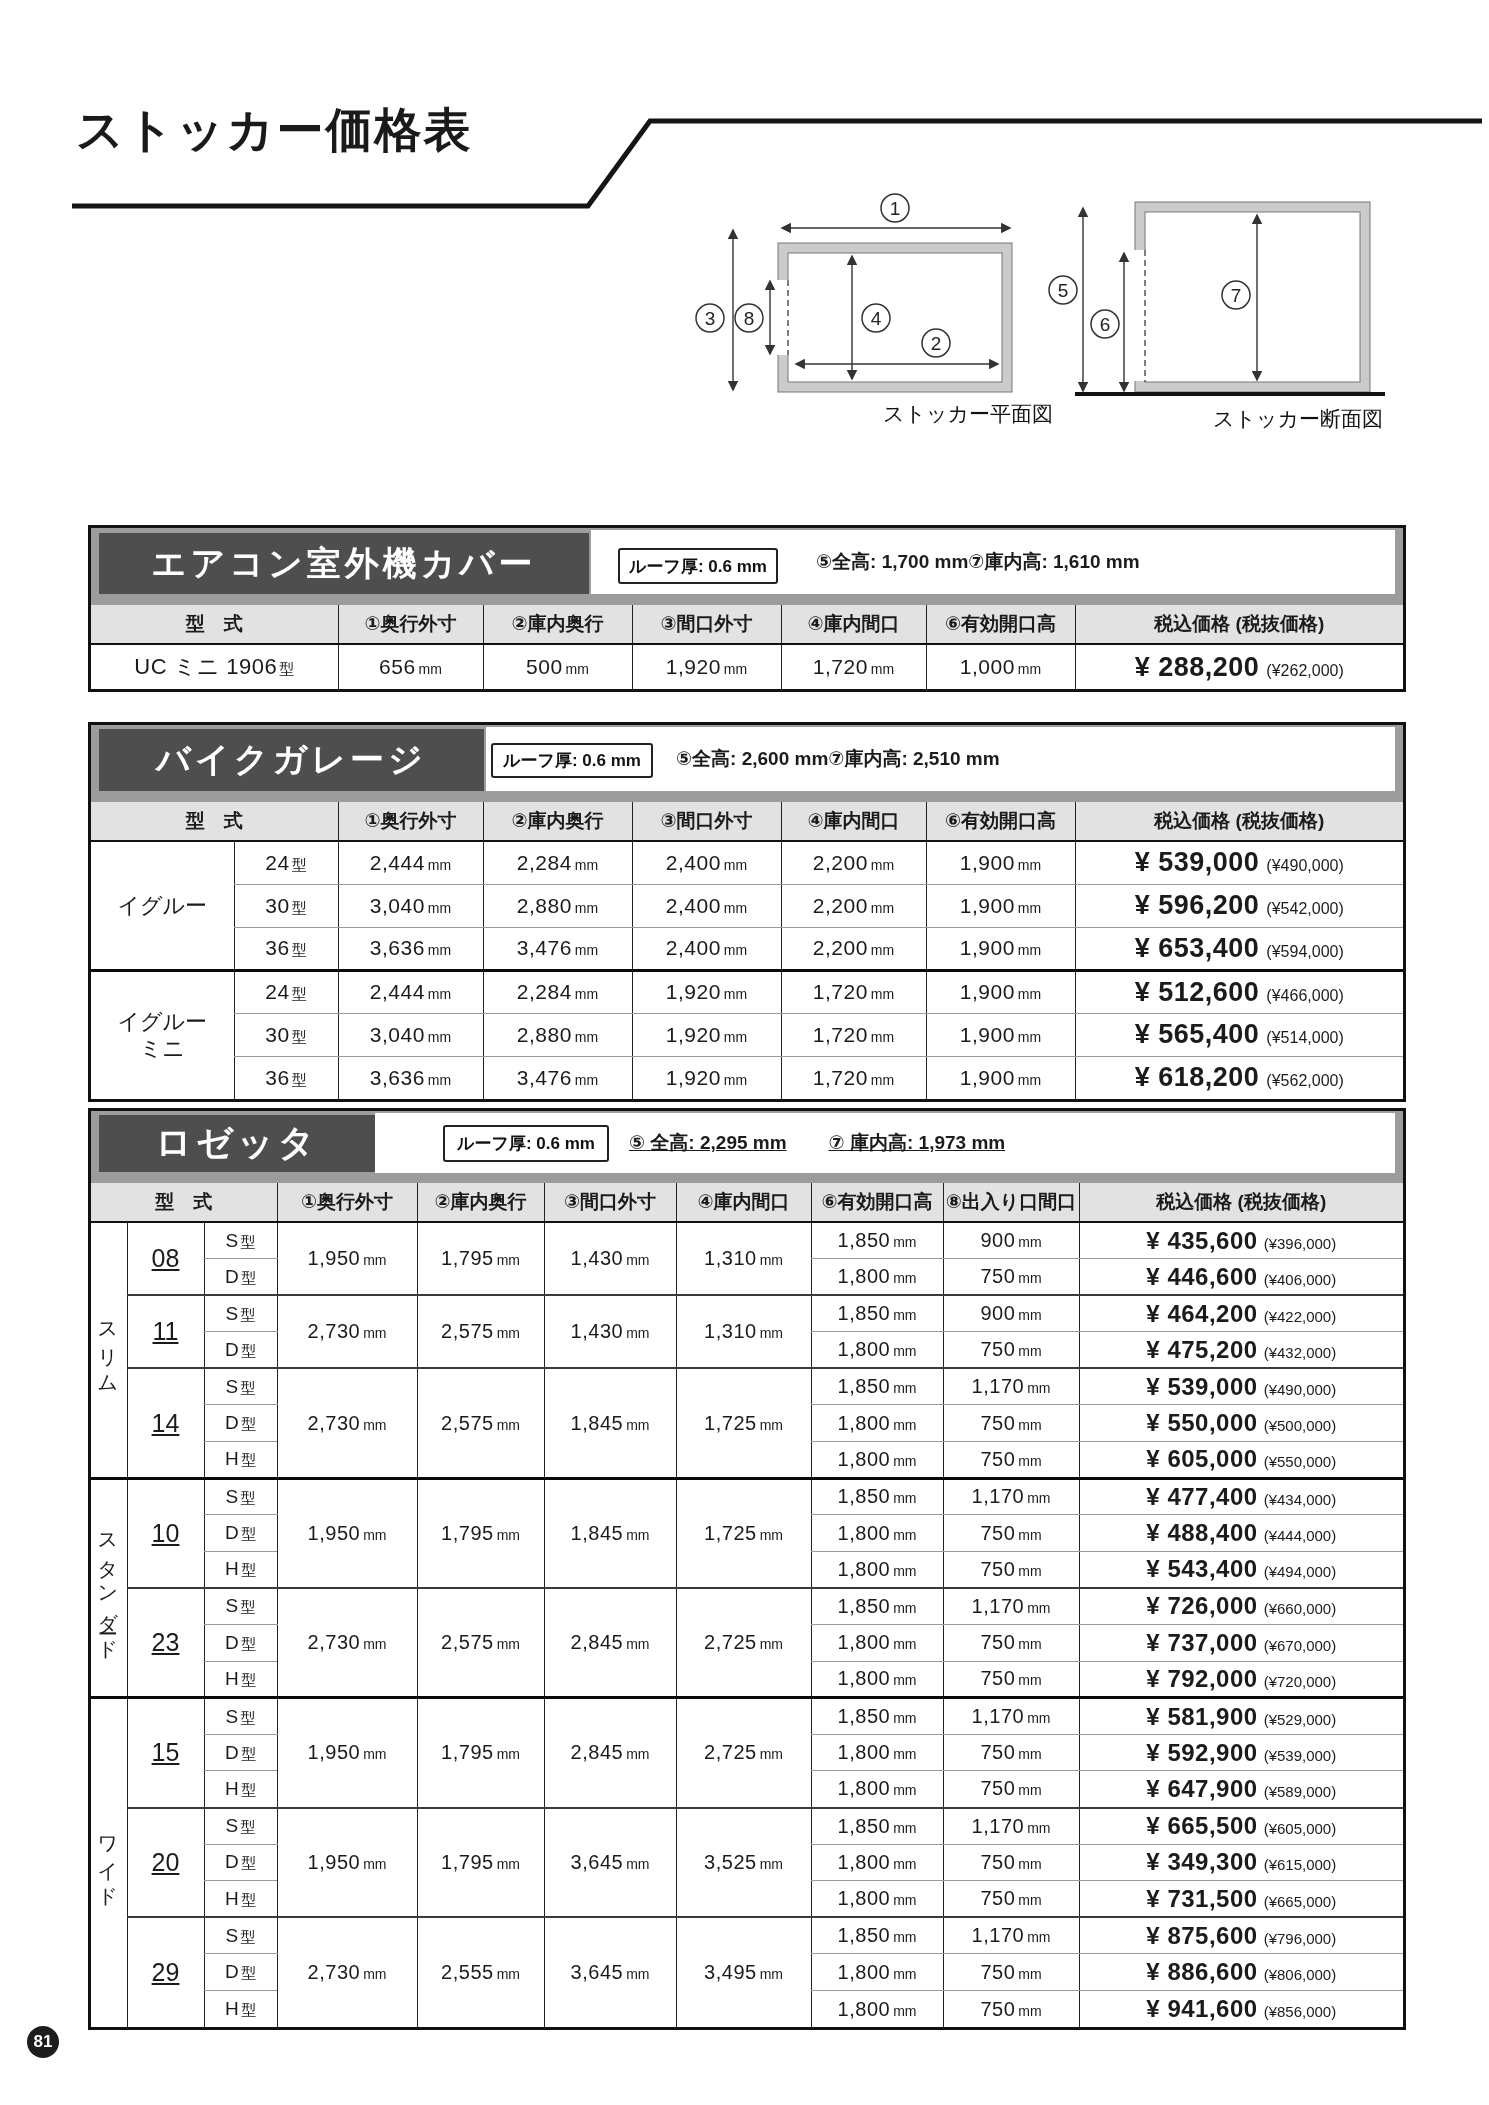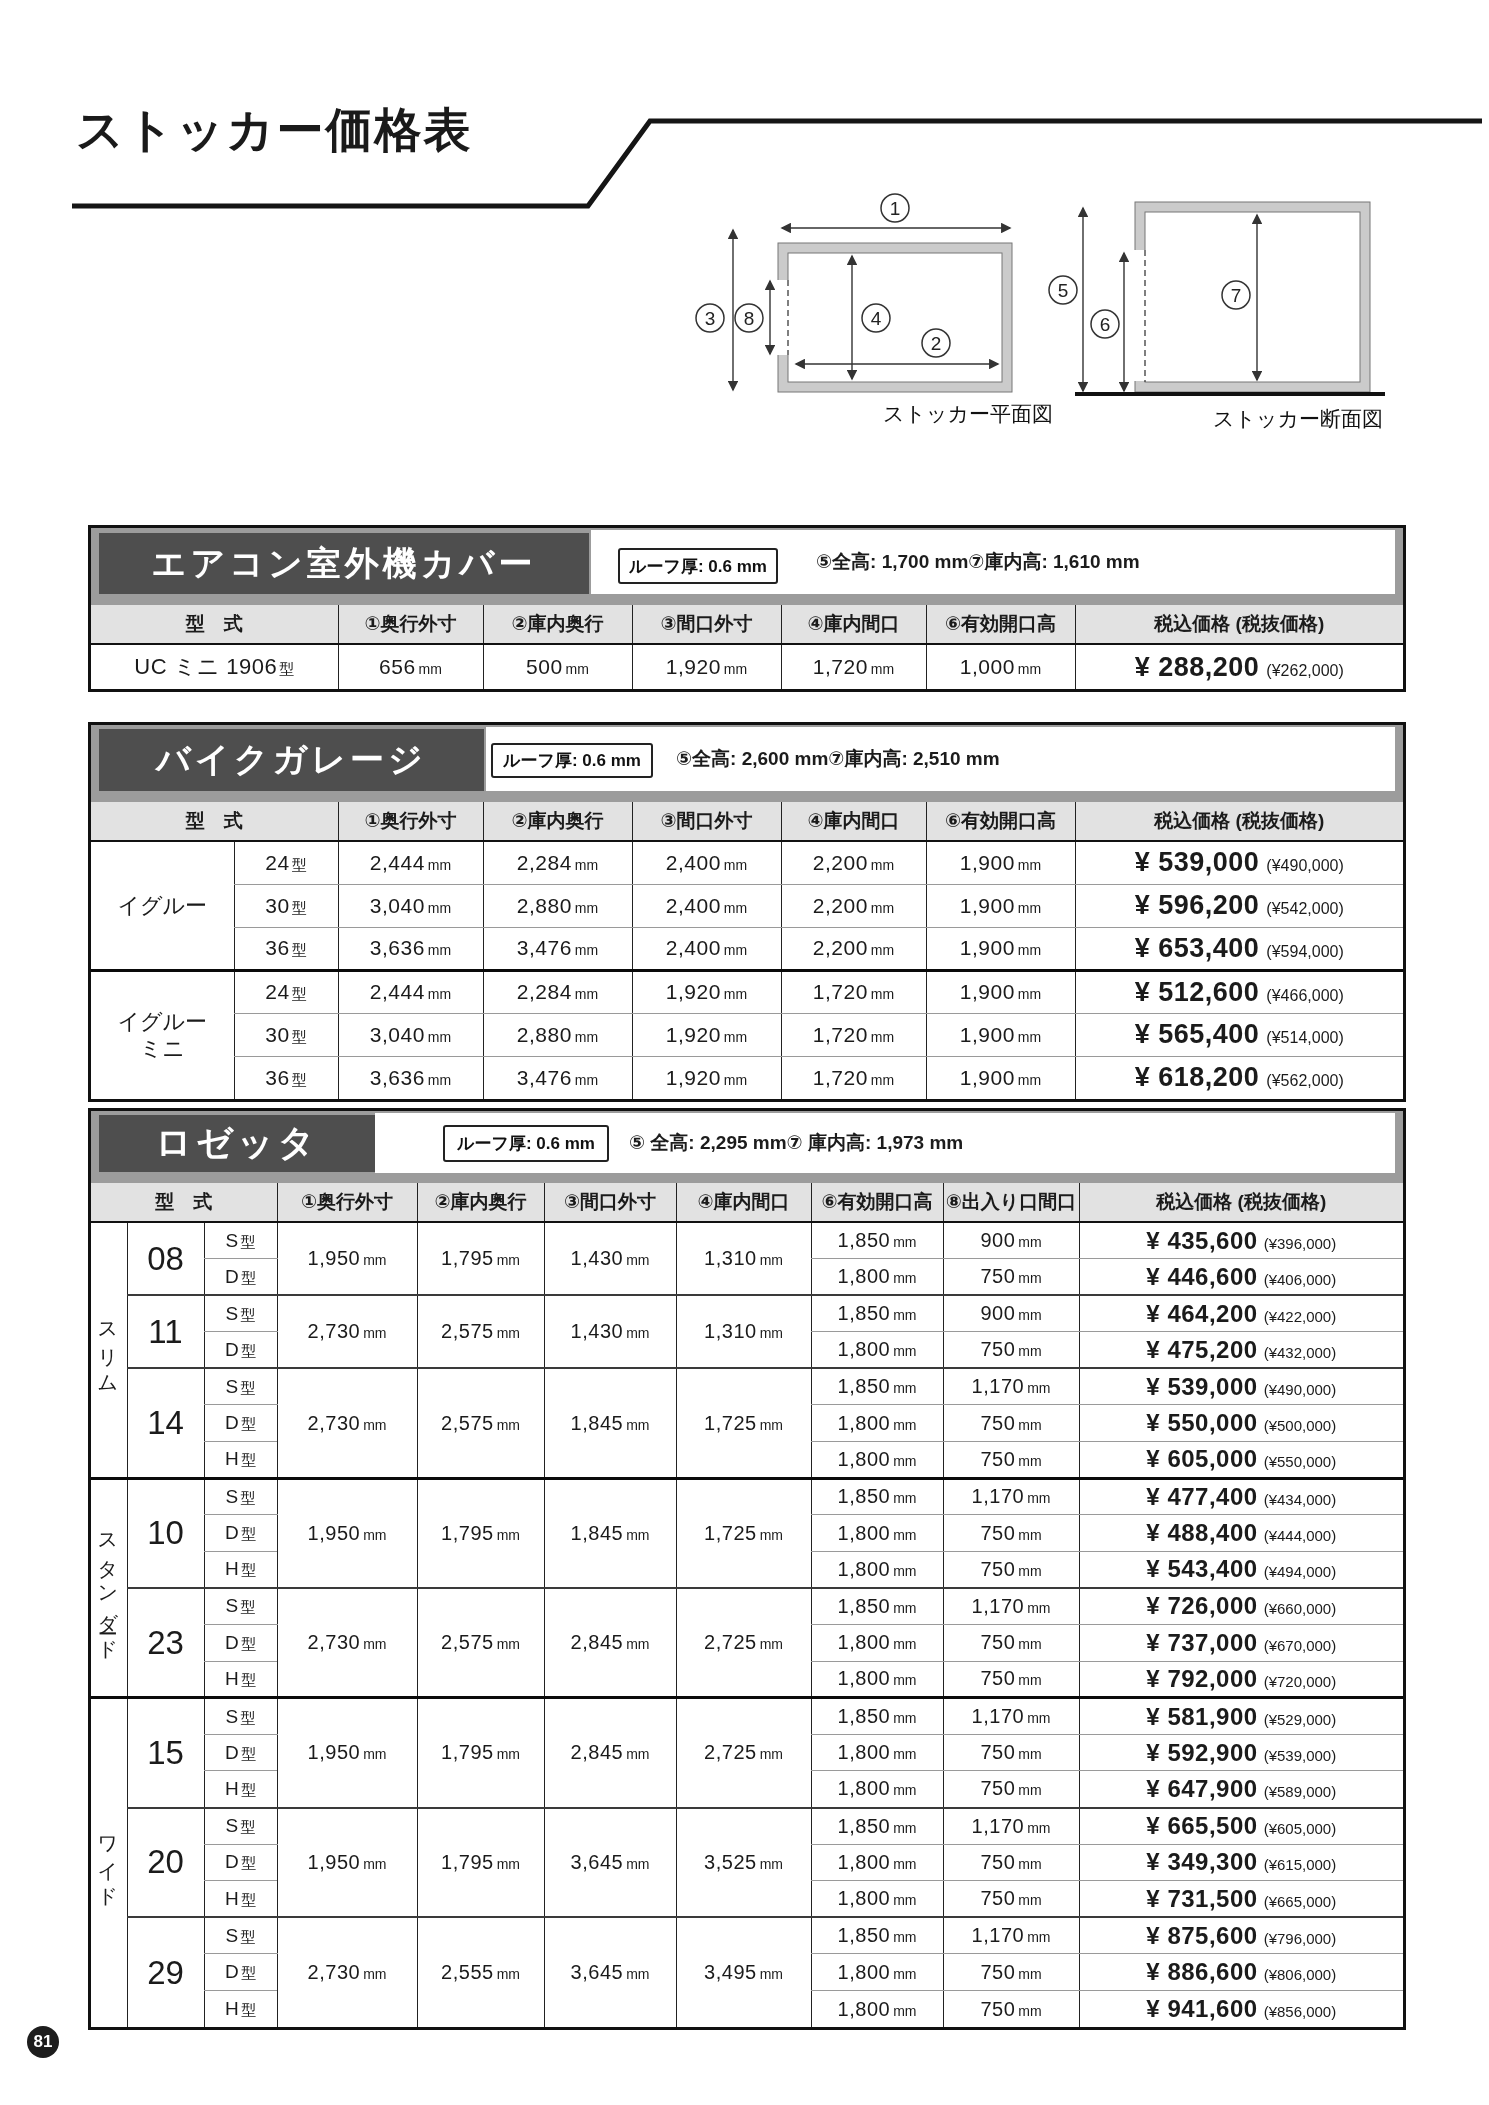--- a/index.html
+++ b/index.html
@@ -42,21 +42,21 @@
 
   .val{font-size:21px;letter-spacing:0.5px;}
   .unit{font-size:14px;margin-left:3px;}
   .suffix{font-size:15px;margin-left:2px;}
   .t3 .val{font-size:20px;}
 
   .model-cell .val{font-size:22px;}
   .group-cell{font-size:22px;font-weight:normal;white-space:pre-line;line-height:1.25;margin-top:32px;}
   .type-cell .val{font-size:21px;}
   .t3 .type-cell .val{font-size:19px;}
-  .size-cell{font-size:33px;}
+  .size-cell{font-size:25px;text-decoration:underline;}
   .vgroup-cell span{writing-mode:vertical-rl;text-orientation:mixed;font-size:20px;letter-spacing:3px;display:inline-block;}
 
   .price-cell{white-space:nowrap;}
   .price-main{font-weight:bold;font-size:27px;letter-spacing:0.5px;}
   .price-ex{font-size:16px;margin-left:7px;}
   .t3 .price-main{font-size:24px;}
   .t3 .price-ex{font-size:15px;margin-left:6px;}
 
   
   .page-num{position:absolute;left:27px;top:2026px;width:32px;height:32px;border-radius:50%;
@@ -284,21 +284,21 @@
           </tr>
         </tbody>
       </table>
   </div>
 
   <div class="table-block" style="left:88px;top:1108px;width:1312px;">
     <div class="banner" style="height:72px;">
       <div class="banner-white" style="left:284px;top:2px;right:8px;bottom:10px;"></div>
       <div class="banner-title" style="left:8px;top:4px;width:276px;height:57px;font-size:36px;">ロゼッタ</div>
       <div class="roof-box" style="left:352px;top:14px;width:162px;height:33px;">ルーフ厚: 0.6 mm</div>
-      <div class="specs" style="left:538px;top:2px;height:60px;">
+      <div class="specs" style="left:538px;top:2px;height:60px;gap:42px;text-decoration:underline;">
         <span>⑤ 全高: 2,295 mm</span>
         <span>⑦ 庫内高: 1,973 mm</span>
       </div>
     </div>
     <table class="ptable t3" id="table-rosetta">
       <colgroup>
           <col style="width:36px">
           <col style="width:77px">
           <col style="width:73px">
           <col style="width:140px">

